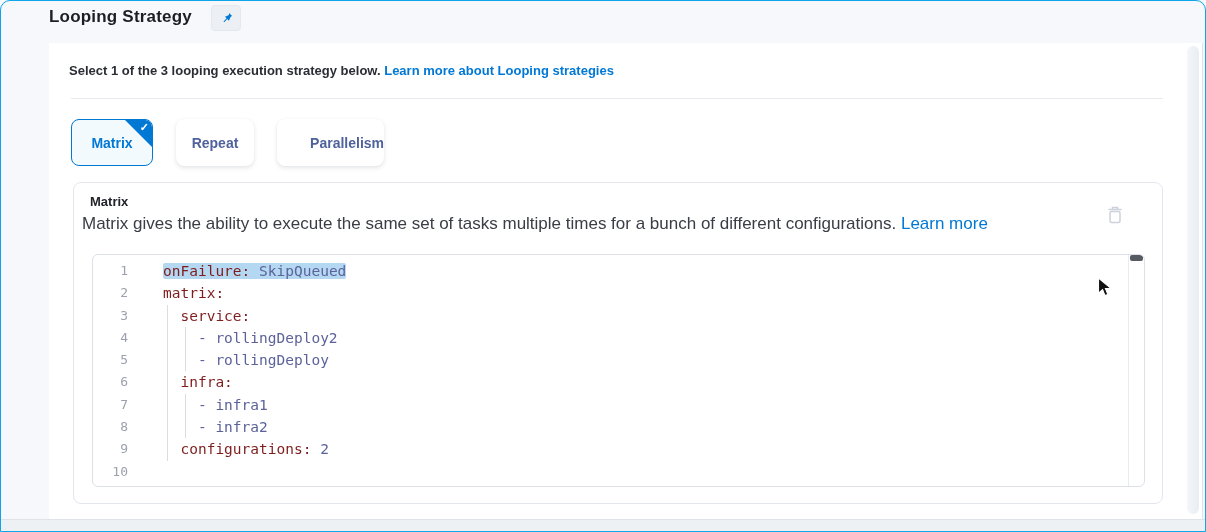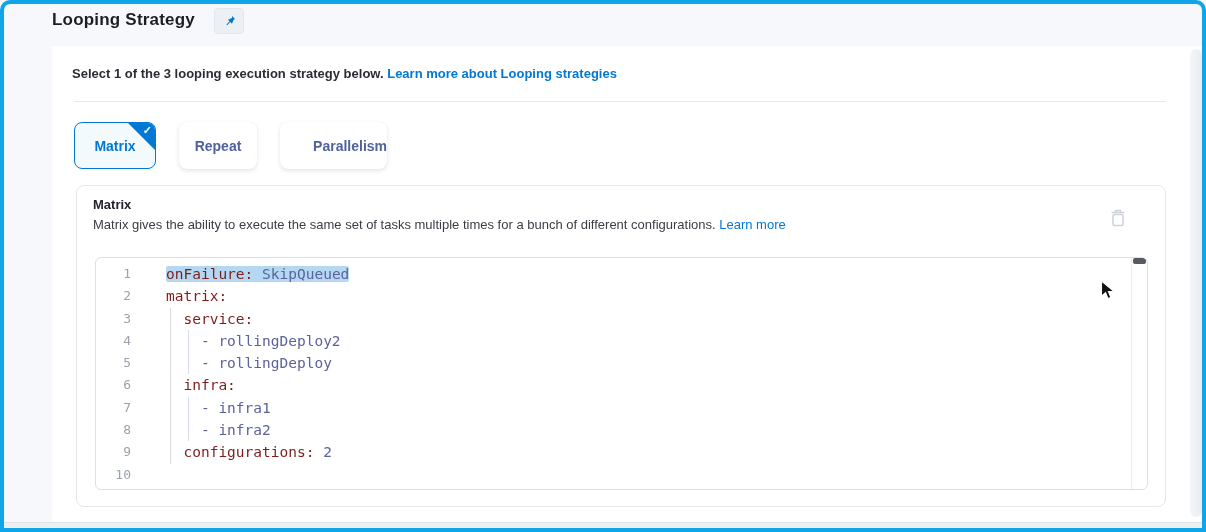--- a/index.html
+++ b/index.html
@@ -1,19 +1,19 @@
 <!DOCTYPE html>
 <html><head>
 <meta charset="utf-8">
 <style>
   * { margin:0; padding:0; box-sizing:border-box; }
   html,body { width:1206px; height:532px; }
   body { font-family:"Liberation Sans", sans-serif; background:#f6f8fb; position:relative; overflow:hidden; }
 
-  #frame { position:absolute; inset:0; border:4px solid #0ea5e9; border-radius:10px 10px 0 0; overflow:hidden; background:#f6f8fb;padding-left:24px; }
+  #frame { position:absolute; inset:0; border:1px solid #0ea5e9; border-radius:10px 10px 0 0; overflow:hidden; background:#f6f8fb;padding-left:24px; }
 
   
   .page-title { position:absolute; left:48px; top:6px; font-size:17px; font-weight:700; color:#1d1e25; letter-spacing:.2px; }
   .pin-btn { position:absolute; left:210px; top:4px; width:30px; height:26px; background:#ecf0f5; border:1px solid #e3e8ee; border-radius:4px; display:flex; align-items:center; justify-content:center; cursor:pointer; }
 
   
   .dialog { position:absolute; left:48px; top:42px; width:1154px; height:476px; background:#ffffff; border-right:1px solid #e1e5ea; }
   .dialog-scrollbar { position:absolute; right:3px; top:3px; width:12px; height:468px; background:linear-gradient(to right,#f4f6f9,#e9edf2); border-radius:6px; }
 
   .intro { position:absolute; left:20px; top:20px; font-size:13px; color:#2b2d35;font-weight:bold; }
@@ -26,21 +26,21 @@
   .tab-matrix { width:82px; }
   .tab-repeat { width:78px; }
   .tab-parallelism { width:107px;justify-content:flex-end; }
   .tab-card.selected { background:#f3fafe; border:1.5px solid #0278d5; color:#0278d5; box-shadow:none; }
   .tab-corner { position:absolute; top:-1px; right:-1px; width:0; height:0; border-top:29px solid #0278d5; border-left:29px solid transparent; }
   .tab-check { position:absolute; top:1px; right:3px; color:#ffffff; font-size:11px; font-weight:700; }
 
   
   .panel-card { position:absolute; left:24px; top:139px; width:1090px; height:322px; border:1px solid #e3e6ee; border-radius:8px; background:#ffffff; }
   .panel-title { position:absolute; left:16px; top:11px; font-size:13px; font-weight:700; color:#22232b; }
-  .panel-desc { position:absolute; left:16px; top:31px; font-size:13px; color:#3a3d45; }
+  .panel-desc { position:absolute; left:8px; top:31px; font-size:17px; color:#3a3d45; }
   .panel-trash { position:absolute; right:38px; top:22px; width:18px; height:20px; cursor:pointer; }
 
   
   .editor { position:absolute; left:18px; top:71px; width:1053px; height:233px; border:1px solid #dde0e9; border-radius:6px; background:#ffffff; overflow:hidden; font-family:"DejaVu Sans Mono", monospace; }
   .code-rows { position:absolute; left:0; top:5px; right:16px; }
   .code-row { display:flex; height:22.3px; line-height:22.3px; font-size:14.5px; white-space:pre; }
   .gutter-num { width:35px; text-align:right; color:#9ba1ad; font-size:13px; flex:0 0 35px; }
   .code-text { padding-left:35px; color:#3c4f68; }
   .tok-key { color:#7f1d1d; white-space:pre; }
   .tok-val { color:#5c639b; white-space:pre; }

